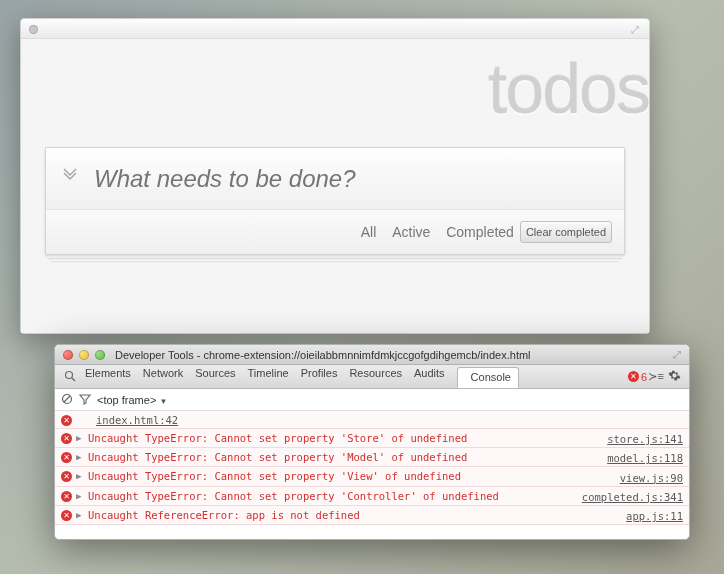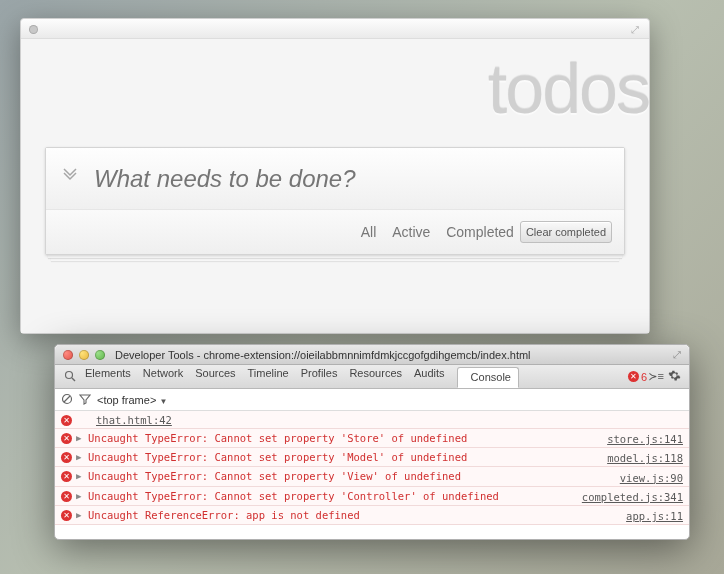--- a/index.html
+++ b/index.html
@@ -335,21 +335,21 @@
     <span class="frame">
       <span>&lt;top frame&gt;</span>
       <span class="tri">▼</span>
     </span>
   </div>
 
   <div class="console" id="console-rows">
       <div class="log-row">
         <div class="erricon">✕</div>
         <div class="disclosure"></div>
-        <div class="src">that.html:42</div>
+        <div class="src">index.html:42</div>
       </div>
       <div class="log-row">
         <div class="erricon">✕</div>
         <div class="disclosure">▶</div>
         <div class="msg">Uncaught TypeError: Cannot set property 'Store' of undefined</div>
         <div class="src">store.js:141</div>
       </div>
       <div class="log-row">
         <div class="erricon">✕</div>
         <div class="disclosure">▶</div>

